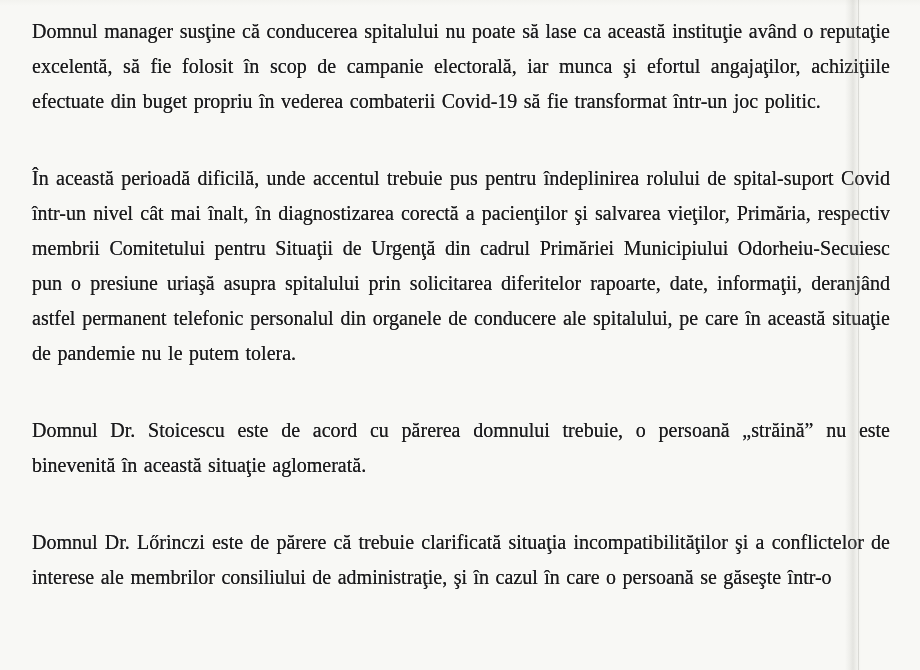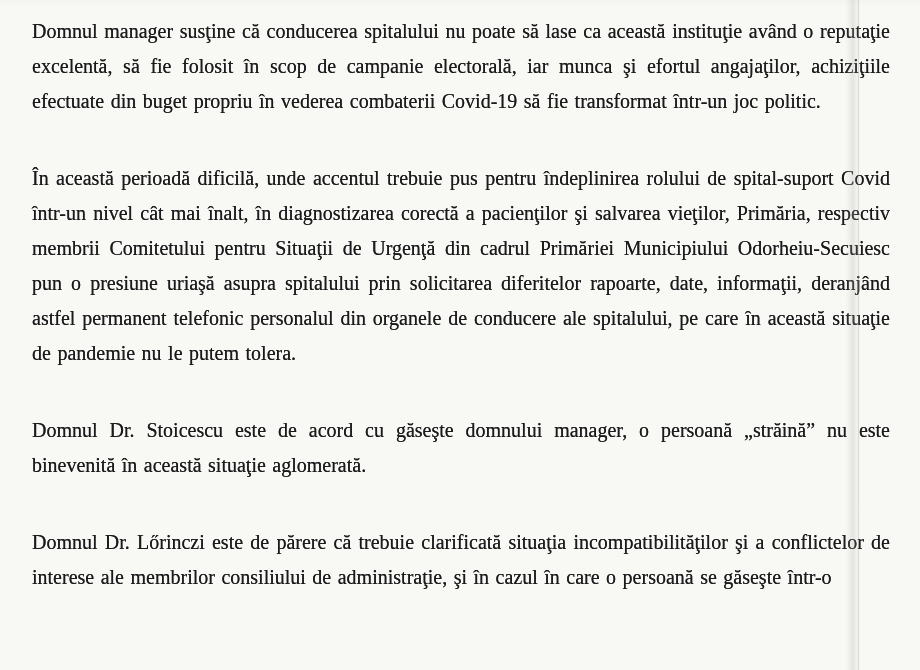--- a/index.html
+++ b/index.html
@@ -65,18 +65,18 @@
     word-spacing: 1.5px;
   }
 </style>
 </head>
 <body>
 
 <div class="page">
   <div class="content">
     <p>Domnul manager susţine că conducerea spitalului nu poate să lase ca această instituţie având o reputaţie excelentă, să fie folosit în scop de campanie electorală, iar munca şi efortul angajaţilor, achiziţiile efectuate din buget propriu în vederea combaterii Covid-19 să fie transformat într-un joc politic.</p>
     <p>În această perioadă dificilă, unde accentul trebuie pus pentru îndeplinirea rolului de spital-suport Covid într-un nivel cât mai înalt, în diagnostizarea corectă a pacienţilor şi salvarea vieţilor, Primăria, respectiv membrii Comitetului pentru Situaţii de Urgenţă din cadrul Primăriei Municipiului Odorheiu-Secuiesc pun o presiune uriaşă asupra spitalului prin solicitarea diferitelor rapoarte, date, informaţii, deranjând astfel permanent telefonic personalul din organele de conducere ale spitalului, pe care în această situaţie de pandemie nu le putem tolera.</p>
-    <p>Domnul Dr. Stoicescu este de acord cu găseşte domnului manager, o persoană „străină” nu este binevenită în această situaţie aglomerată.</p>
+    <p>Domnul Dr. Stoicescu este de acord cu părerea domnului trebuie, o persoană „străină” nu este binevenită în această situaţie aglomerată.</p>
     <p>Domnul Dr. Lőrinczi este de părere că trebuie clarificată situaţia incompatibilităţilor şi a conflictelor de interese ale membrilor consiliului de administraţie, şi în cazul în care o persoană se găseşte într-o</p>
   </div>
   <div class="scan-streak"></div>
   <div class="scan-streak-edge"></div>
 </div>
 
 </body></html>

